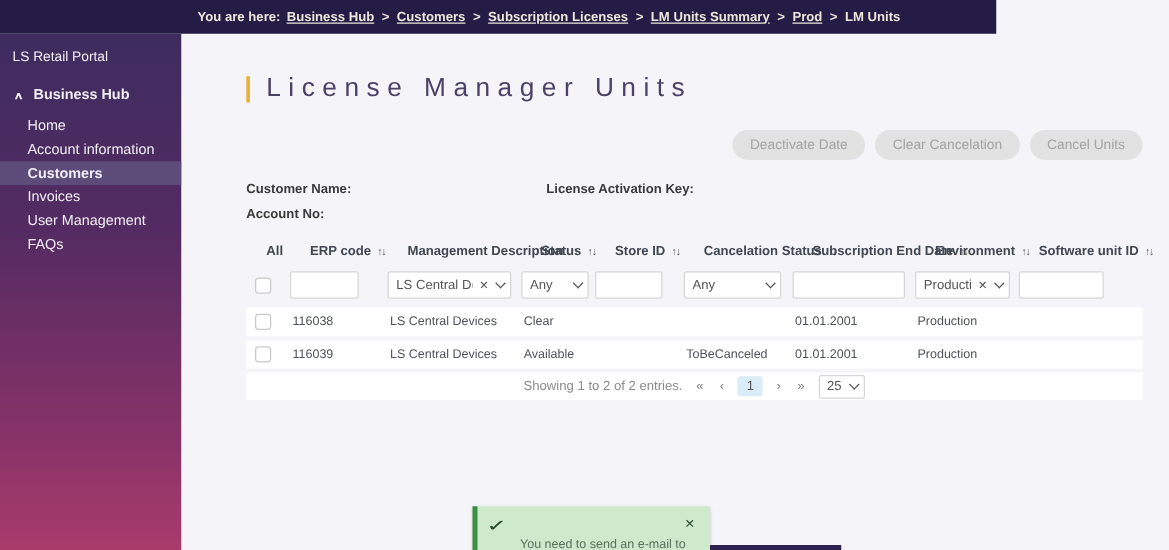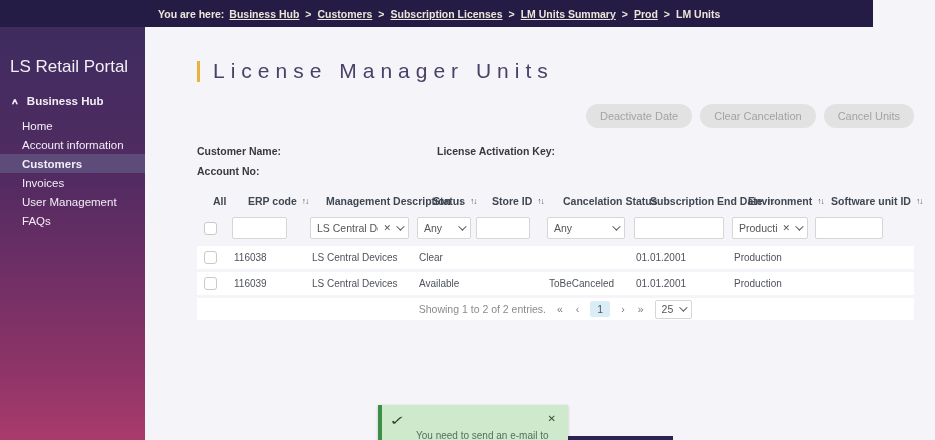--- a/index.html
+++ b/index.html
@@ -1,25 +1,25 @@
 <!DOCTYPE html>
 <html><head>
 <meta charset="utf-8">
 <style>
   * { margin:0; padding:0; box-sizing:border-box; }
   html,body { width:935px; height:440px; overflow:hidden; font-family:"Liberation Sans",sans-serif; background:#f5f4f8; position:relative; }
 
   
-  .topbar { position:absolute; top:0; left:0; width:873px; height:27px; background:#251c45; display:flex; align-items:center; padding-left:158px; gap:5px; font-size:10.5px; color:#ece6da; font-weight:bold; white-space:nowrap; }
+  .topbar { position:absolute; top:0; left:0; width:797px; height:27px; background:#251c45; display:flex; align-items:center; padding-left:158px; gap:5px; font-size:10.5px; color:#ece6da; font-weight:bold; white-space:nowrap; }
   .topbar a { color:#ece6da; text-decoration:underline; cursor:pointer; }
   .crumb-sep { margin:0 1px; text-decoration:none; }
 
   
   .sidebar { position:absolute; top:27px; left:0; width:145px; height:413px; background:linear-gradient(180deg,#3e2c5f 0%,#532b62 38%,#8a3368 80%,#a93b6b 100%); color:#f2eef5; font-size:11.5px; }
-  .side-title { padding:30px 10px 11px 10px; font-size:17px; }
+  .side-title { padding:13px 10px 11px 10px; font-size:11px; }
   .side-section { display:flex; align-items:center; gap:9px; padding:7px 10px 9px 12px; font-weight:bold; cursor:pointer; }
   .side-section .chev { font-size:8px; transform:scaleX(1.4); display:inline-block; }
   .side-item { padding:5px 10px 5px 22px; height:19px; display:flex; align-items:center; cursor:pointer; }
   .side-item.active { background:#5d4b79; font-weight:bold; }
 
   
   .main { position:absolute; top:27px; left:145px; width:790px; height:413px; }
   .content { position:relative; width:717px; margin-left:52px; }
 
   .page-title { display:flex; align-items:center; margin-top:32px; }

